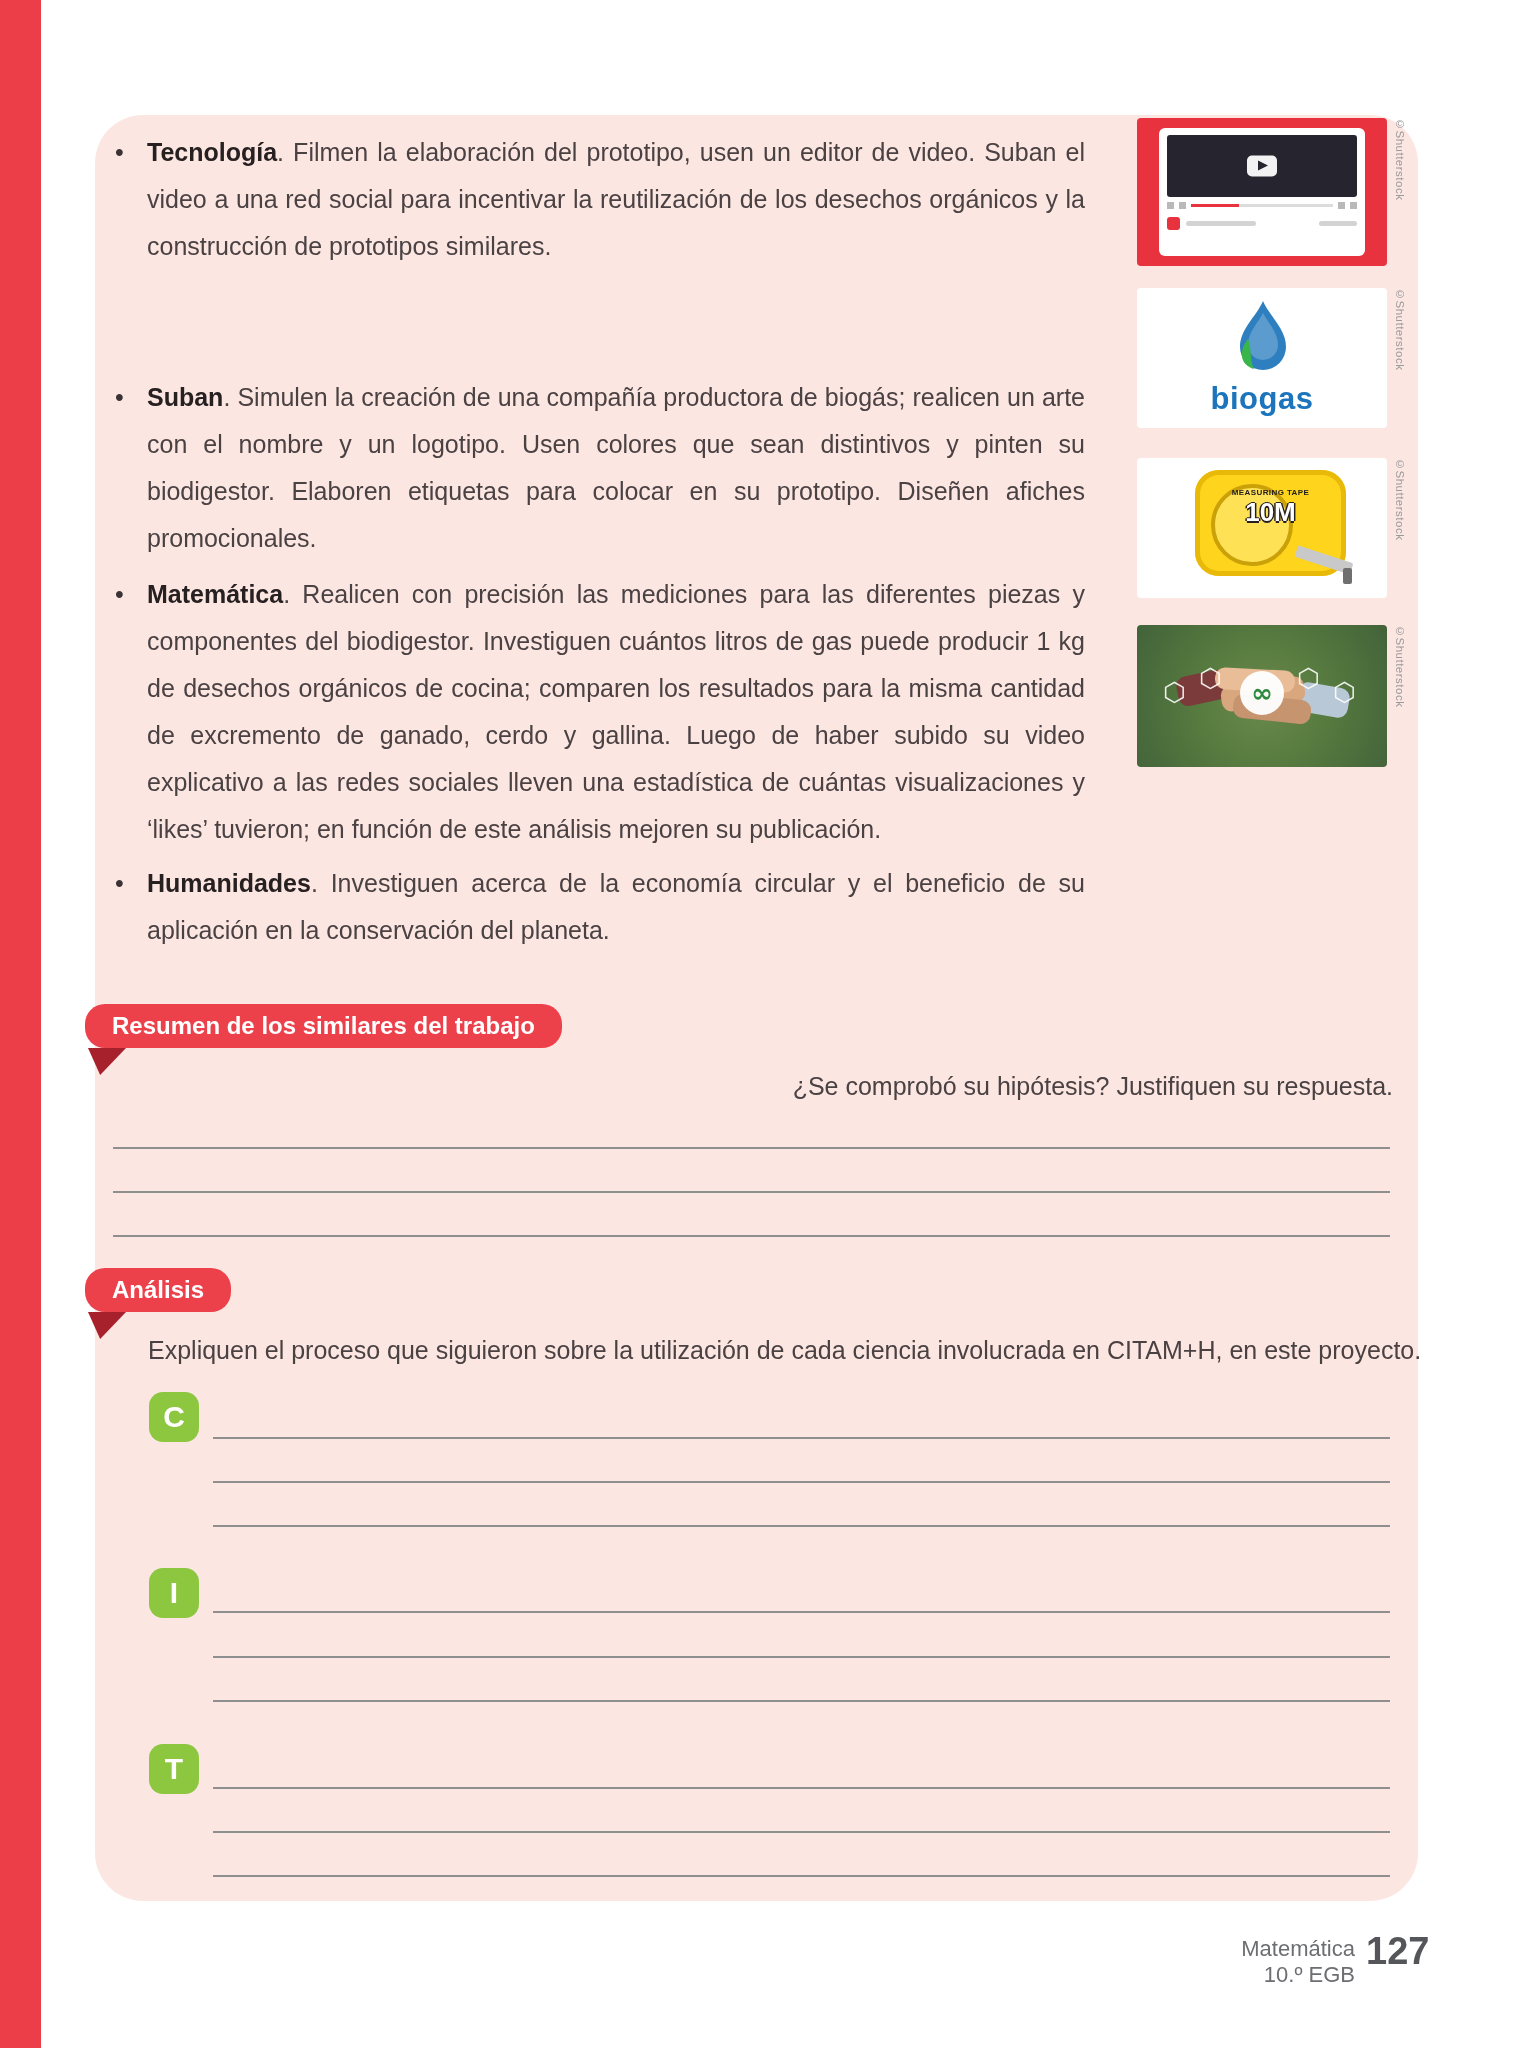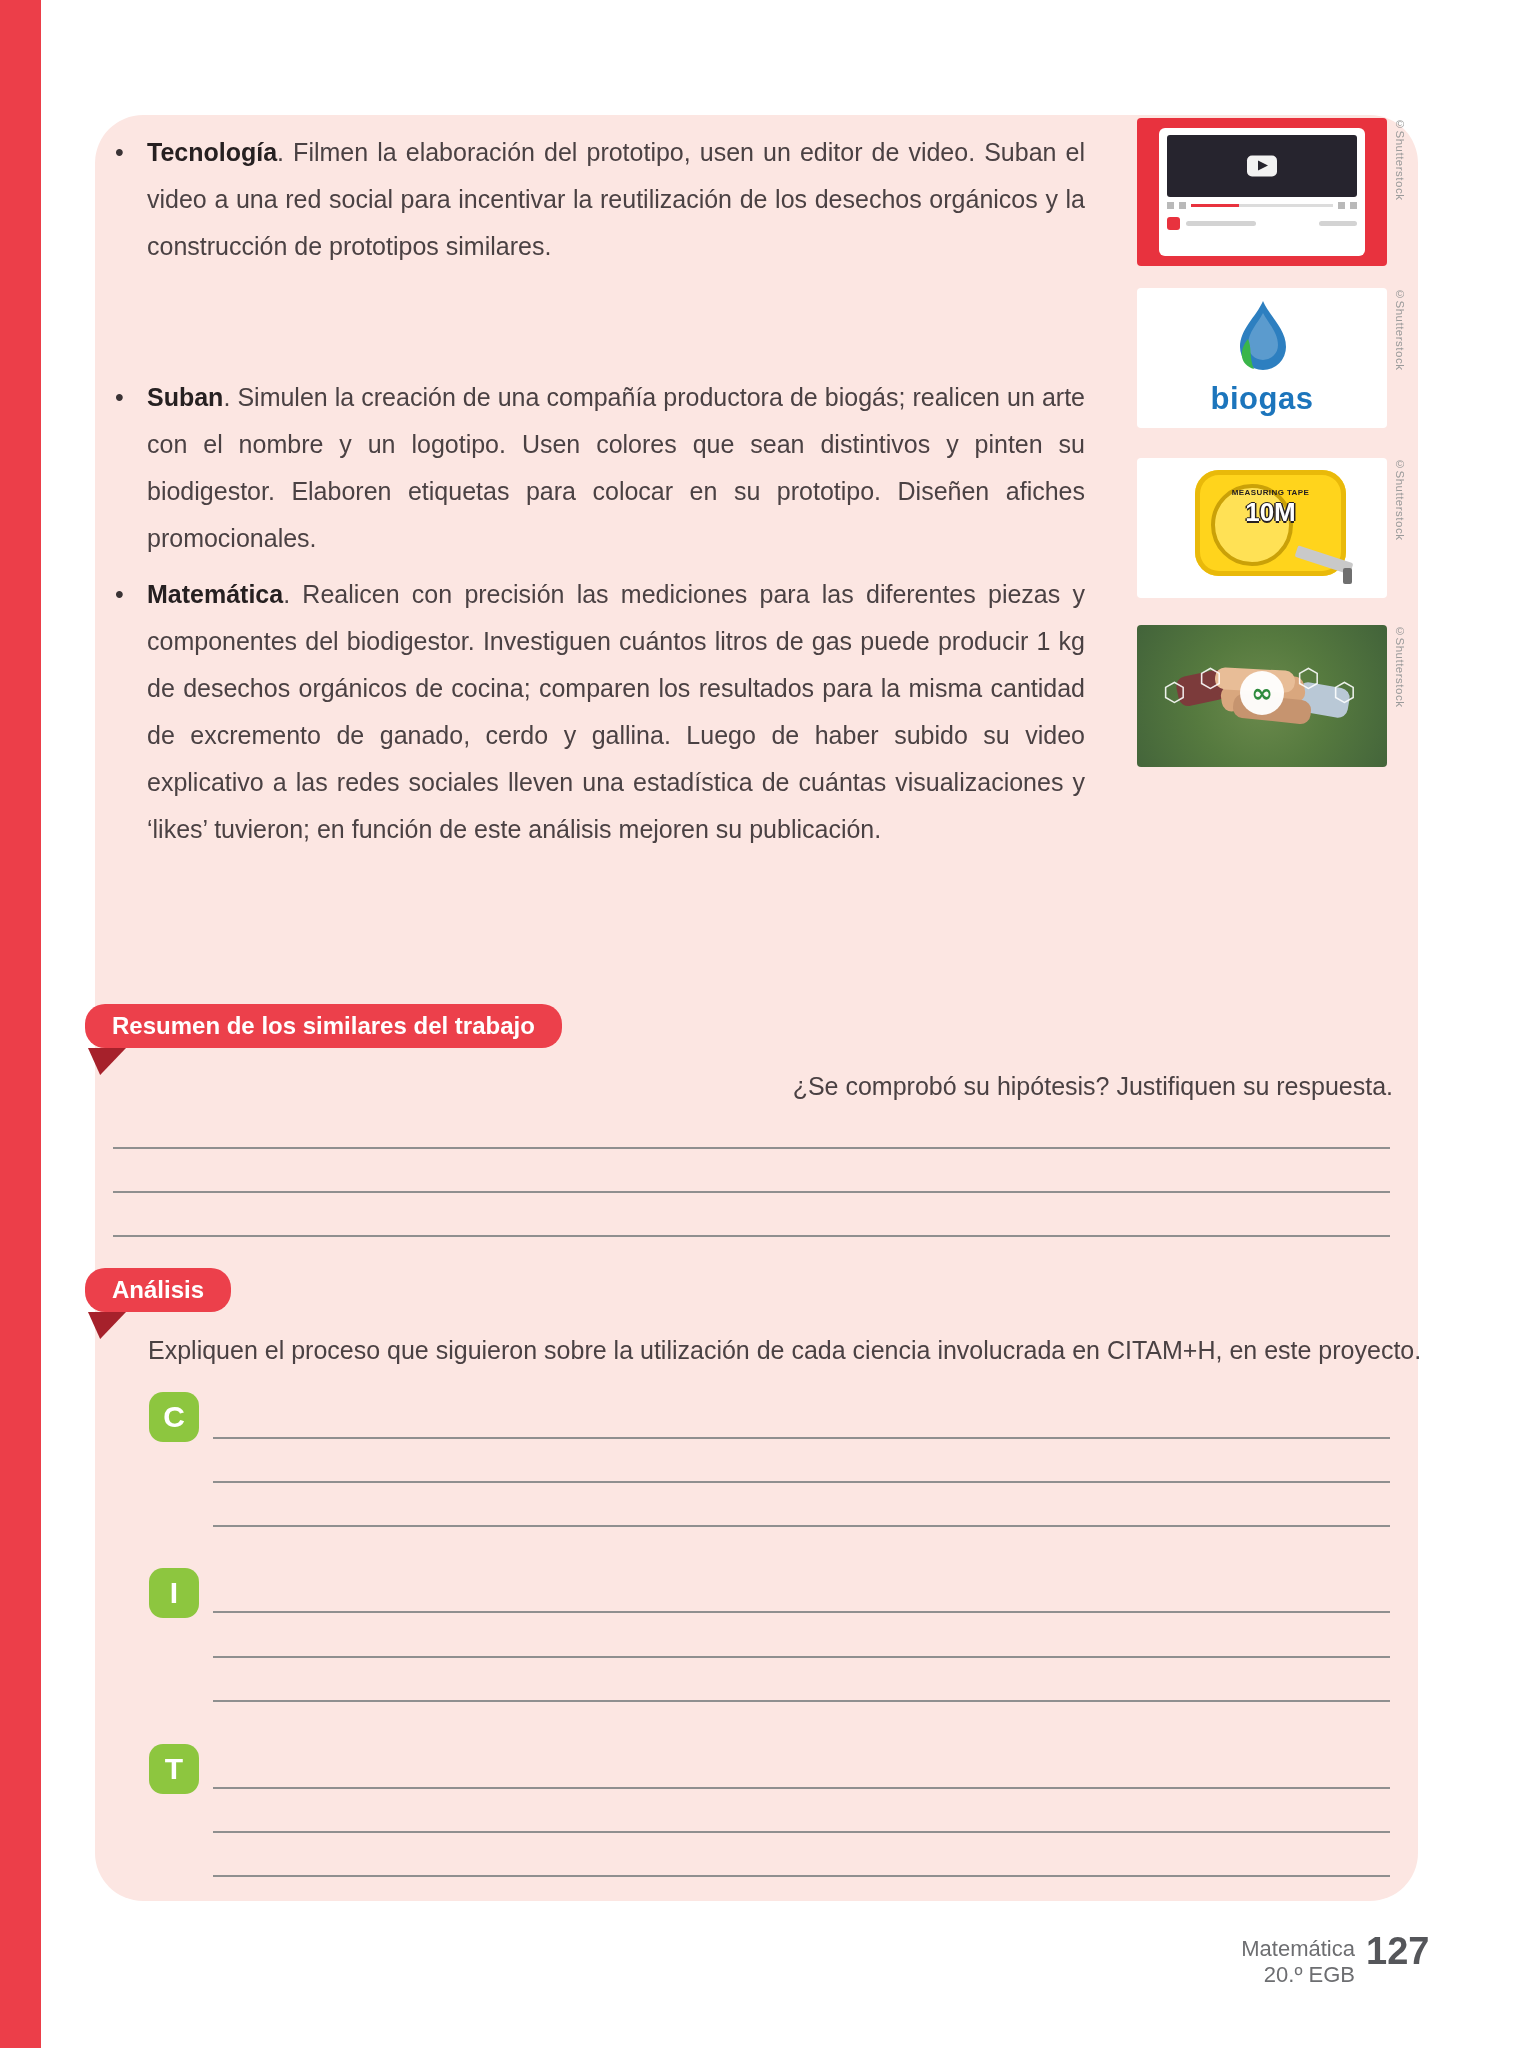--- a/index.html
+++ b/index.html
@@ -105,20 +105,21 @@
 
   <div class="red-strip"></div>
   <div class="panel"></div>
 
   <p class="bullet" style="left:147px;top:129px;"><b>Tecnología</b><span>. Filmen la elaboración del prototipo, usen un editor de video. Suban el video a una red social para incentivar la reutilización de los desechos orgánicos y la construcción de prototipos similares.</span></p>
 
   <p class="bullet" style="left:147px;top:374px;"><b>Suban</b><span>. Simulen la creación de una compañía productora de biogás; realicen un arte con el nombre y un logotipo. Usen colores que sean distintivos y pinten su biodigestor. Elaboren etiquetas para colocar en su prototipo. Diseñen afiches promocionales.</span></p>
 
   <p class="bullet" style="left:147px;top:571px;"><b>Matemática</b><span>.  Realicen con precisión las mediciones para las diferentes piezas y componentes del biodigestor. Investiguen cuántos litros de gas puede producir 1 kg de desechos orgánicos de cocina; comparen los resultados para la misma cantidad de excremento de ganado, cerdo y gallina. Luego de haber subido su video explicativo a las redes sociales lleven una estadística de cuántas visualizaciones y ‘likes’ tuvieron; en función de este análisis mejoren su publicación.</span></p>
 
+  <p class="bullet" style="left:147px;top:860px;"><b>Humanidades</b><span>. Investiguen acerca de la economía circular y el beneficio de su aplicación en la conservación del planeta.</span></p>
 
   <div class="img-card video">
     <div class="vp-card">
       <div class="vp-screen">
         <div class="vp-play"></div>
       </div>
       <div class="vp-controls">
         <span class="vp-ctl"></span>
         <span class="vp-ctl"></span>
         <span class="vp-bar"></span>
@@ -194,17 +195,17 @@
   <div class="wline" style="left:213px;top:1656px;width:1177px;"></div>
   <div class="wline" style="left:213px;top:1700px;width:1177px;"></div>
 
   <div class="badge" style="top:1744px;">T</div>
   <div class="wline" style="left:213px;top:1787px;width:1177px;"></div>
   <div class="wline" style="left:213px;top:1831px;width:1177px;"></div>
   <div class="wline" style="left:213px;top:1875px;width:1177px;"></div>
 
   <div class="footer-text">
     <div>Matemática</div>
-    <div>20.º EGB</div>
+    <div>10.º EGB</div>
   </div>
   <div class="page-number">127</div>
 
 </div>
 
 </body></html>

